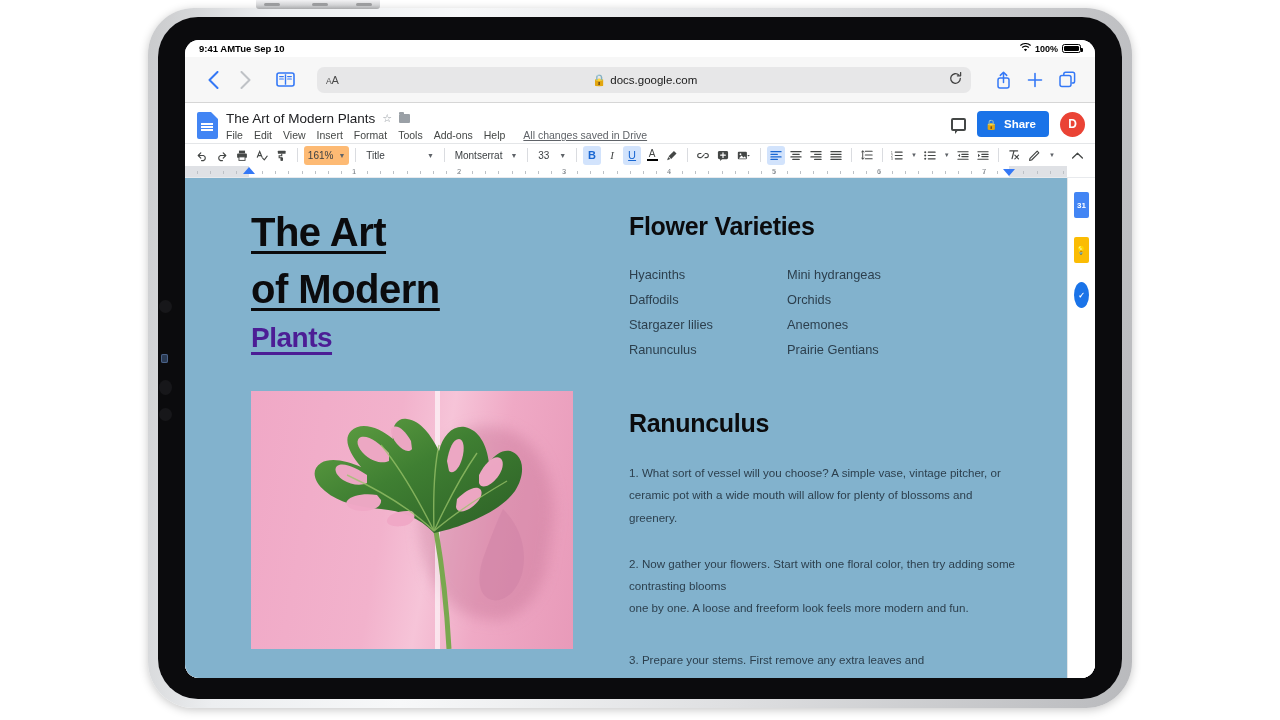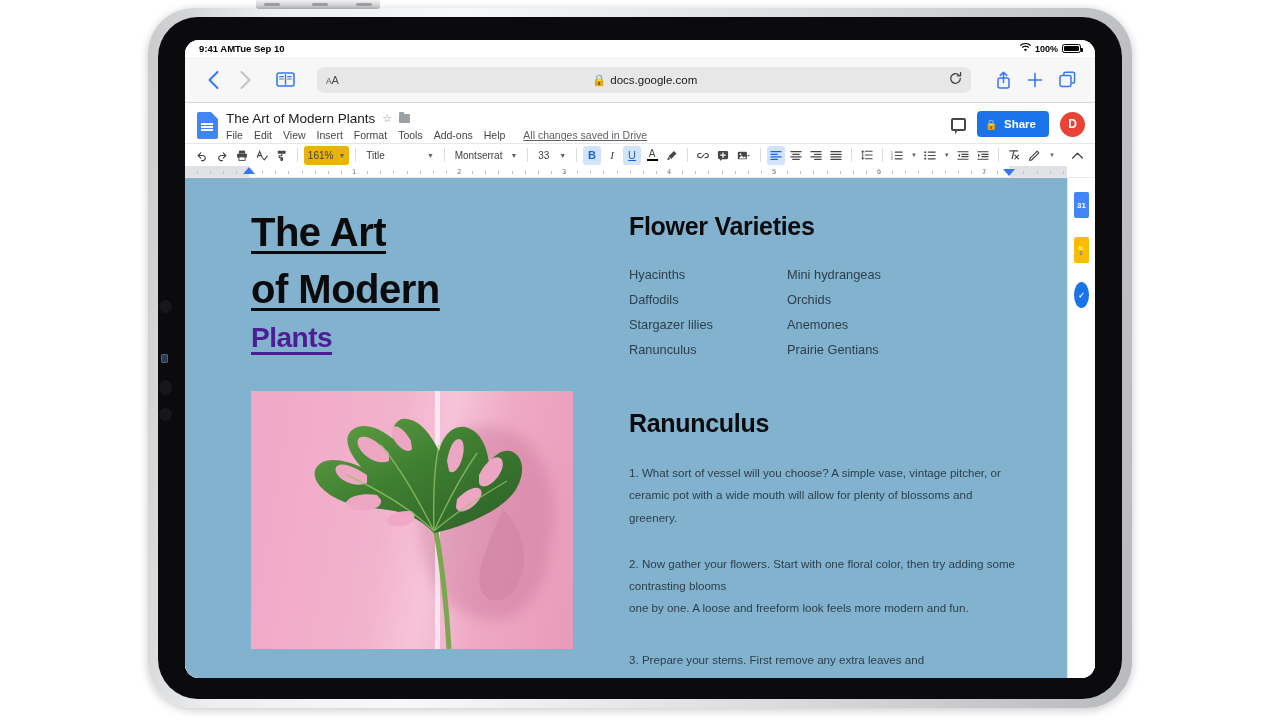--- a/index.html
+++ b/index.html
@@ -209,21 +209,21 @@
     border-radius: 3px; cursor: pointer; color: #444746;
   }
   .tb.active { background: #d2e3fc; color: #1967d2; }
   .tb-sep { width: 1px; height: 14px; background: #dadce0; margin: 0 4px; }
   .tb-select {
     height: 19px; display: flex; align-items: center; gap: 5px;
     padding: 0 4px; border-radius: 3px; cursor: pointer;
     font-size: 10px; color: #3c4043;
   }
   .tb-select .caret { font-size: 7px; color: #5f6368; }
-  #zoom-select { background: #eab308; }
+  #zoom-select { background: #fdba74; }
   .tb svg { display: block; }
   #tb-right { margin-left: auto; display: flex; align-items: center; gap: 2px; }
 
   
   #ruler {
     height: 12px; background: #fff;
     border-bottom: 1px solid #e8eaed;
     position: relative; overflow: hidden;
   }
   .ruler-edge {

